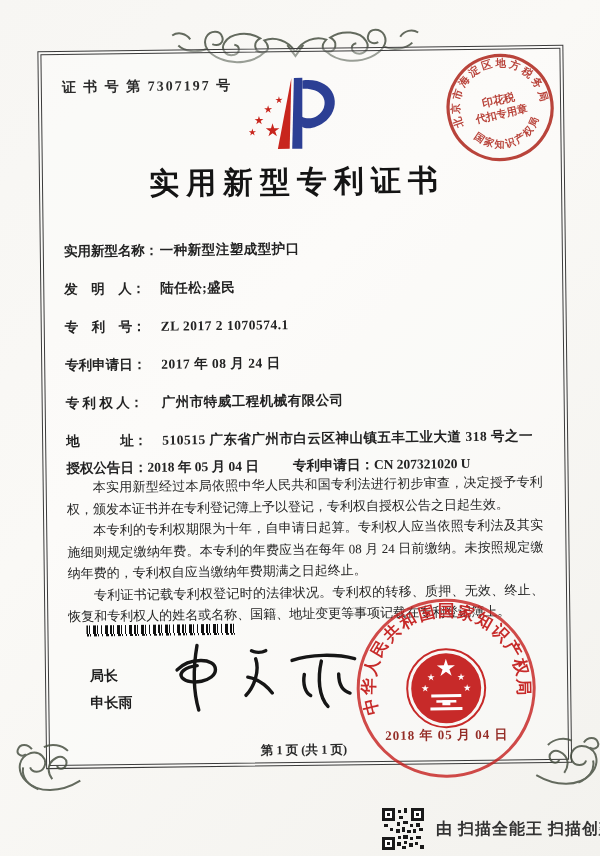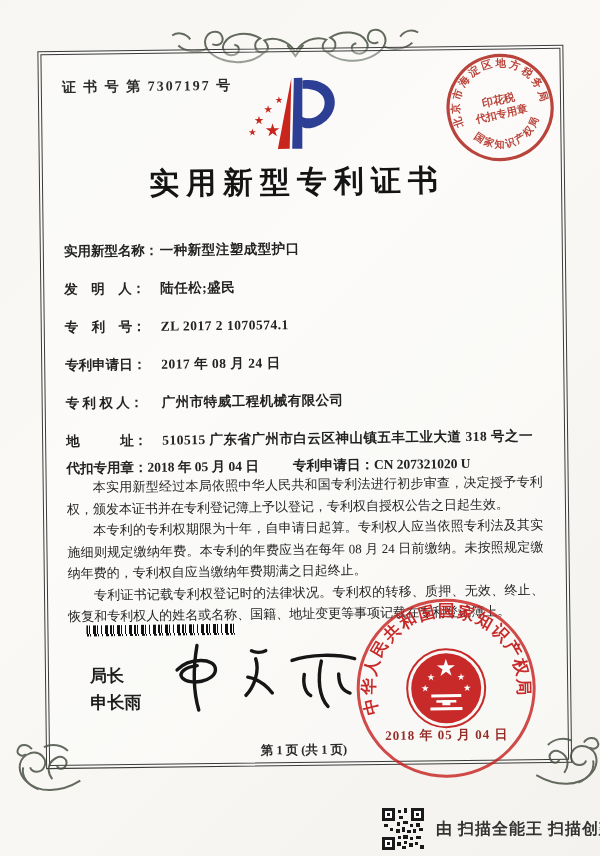--- a/index.html
+++ b/index.html
@@ -29,21 +29,21 @@
   .grant-row{display:flex;margin-top:1px;line-height:17px;}
   .grant-row .pair{display:flex;font-weight:600;}
   .grant-row .pair2{margin-left:34px;}
   .paras{position:absolute;left:66px;top:474px;width:476px;font-size:13px;
     line-height:21.5px;text-align:justify;color:#262626;font-weight:500;}
   .paras p{margin:0;text-indent:2em;}
   .barcode{position:absolute;left:84px;top:623px;width:150px;height:11px;background:
     repeating-linear-gradient(90deg,#111 0 2px,#fff 2px 3px,#111 3px 4px,#fff 4px 7px,
     #111 7px 10px,#fff 10px 11px,#111 11px 12px,#fff 12px 15px,#111 15px 16px,#fff 16px 19px,
     #111 19px 22px,#fff 22px 24px);}
-  .signer{position:absolute;left:87px;top:660px;font-size:17px;font-weight:700;line-height:27px;color:#1d1d1d;}
+  .signer{position:absolute;left:87px;top:660px;font-size:14px;font-weight:700;line-height:27px;color:#1d1d1d;}
   .signature{position:absolute;left:160px;top:632px;}
   .seal{position:absolute;left:348px;top:598px;opacity:.95;}
   .tax-stamp{position:absolute;left:448px;top:54px;transform:rotate(-12deg);opacity:.9;}
   .footer{position:absolute;left:0;top:742px;width:600px;text-align:center;font-size:12.5px;font-weight:600;color:#2a2a2a;}
   .scan-credit{position:absolute;left:382px;top:808px;display:flex;align-items:center;gap:12px;}
   .scan-credit .txt{font-size:16px;font-weight:600;color:#333;letter-spacing:1px;white-space:nowrap;}
   svg text{font-family:"Liberation Serif","DejaVu Serif",serif;}
 </style>
 </head>
 <body>
@@ -134,21 +134,21 @@
     <div class="frow">
       <span class="flabel">专 利 权 人：</span>
       <span class="fvalue">广州市特威工程机械有限公司</span>
     </div>
     <div class="frow" style="margin-bottom:10px;">
       <span class="flabel">地　　　址：</span>
       <span class="fvalue">510515 广东省广州市白云区神山镇五丰工业大道 318 号之一</span>
     </div>
     <div class="grant-row">
       <span class="pair">
-        <span>代扣专用章：</span>
+        <span>授权公告日：</span>
         <span>2018 年 05 月 04 日</span>
       </span>
       <span class="pair pair2">
         <span>专利申请日：</span>
         <span>CN 207321020 U</span>
       </span>
     </div>
   </div>
 
   <div class="paras">

